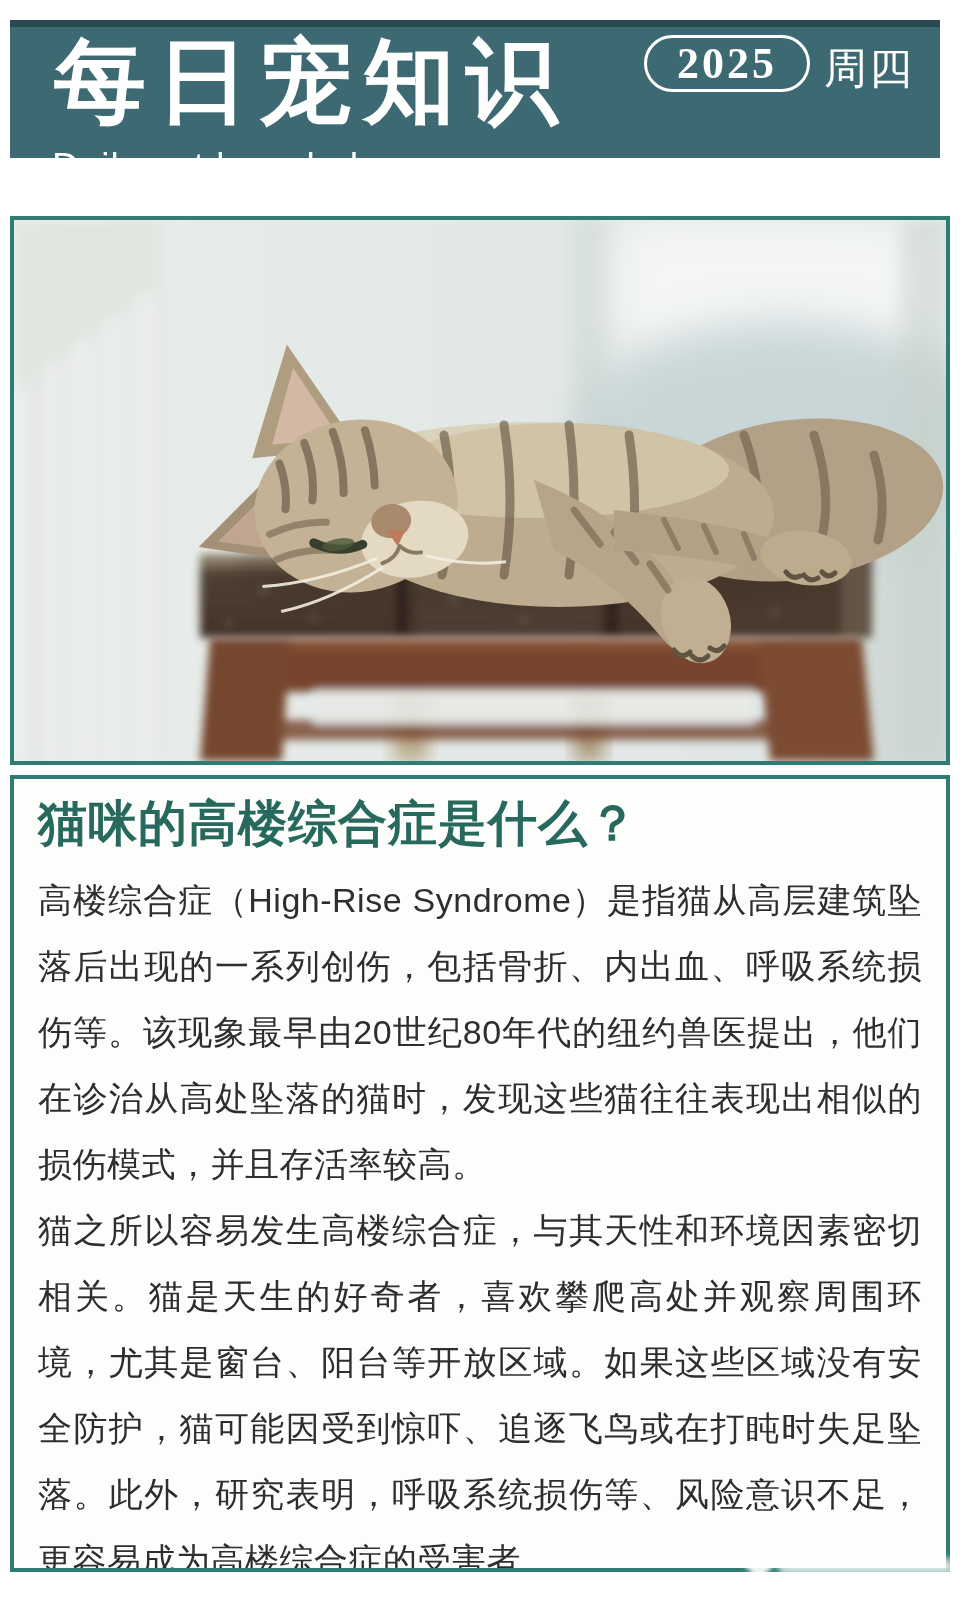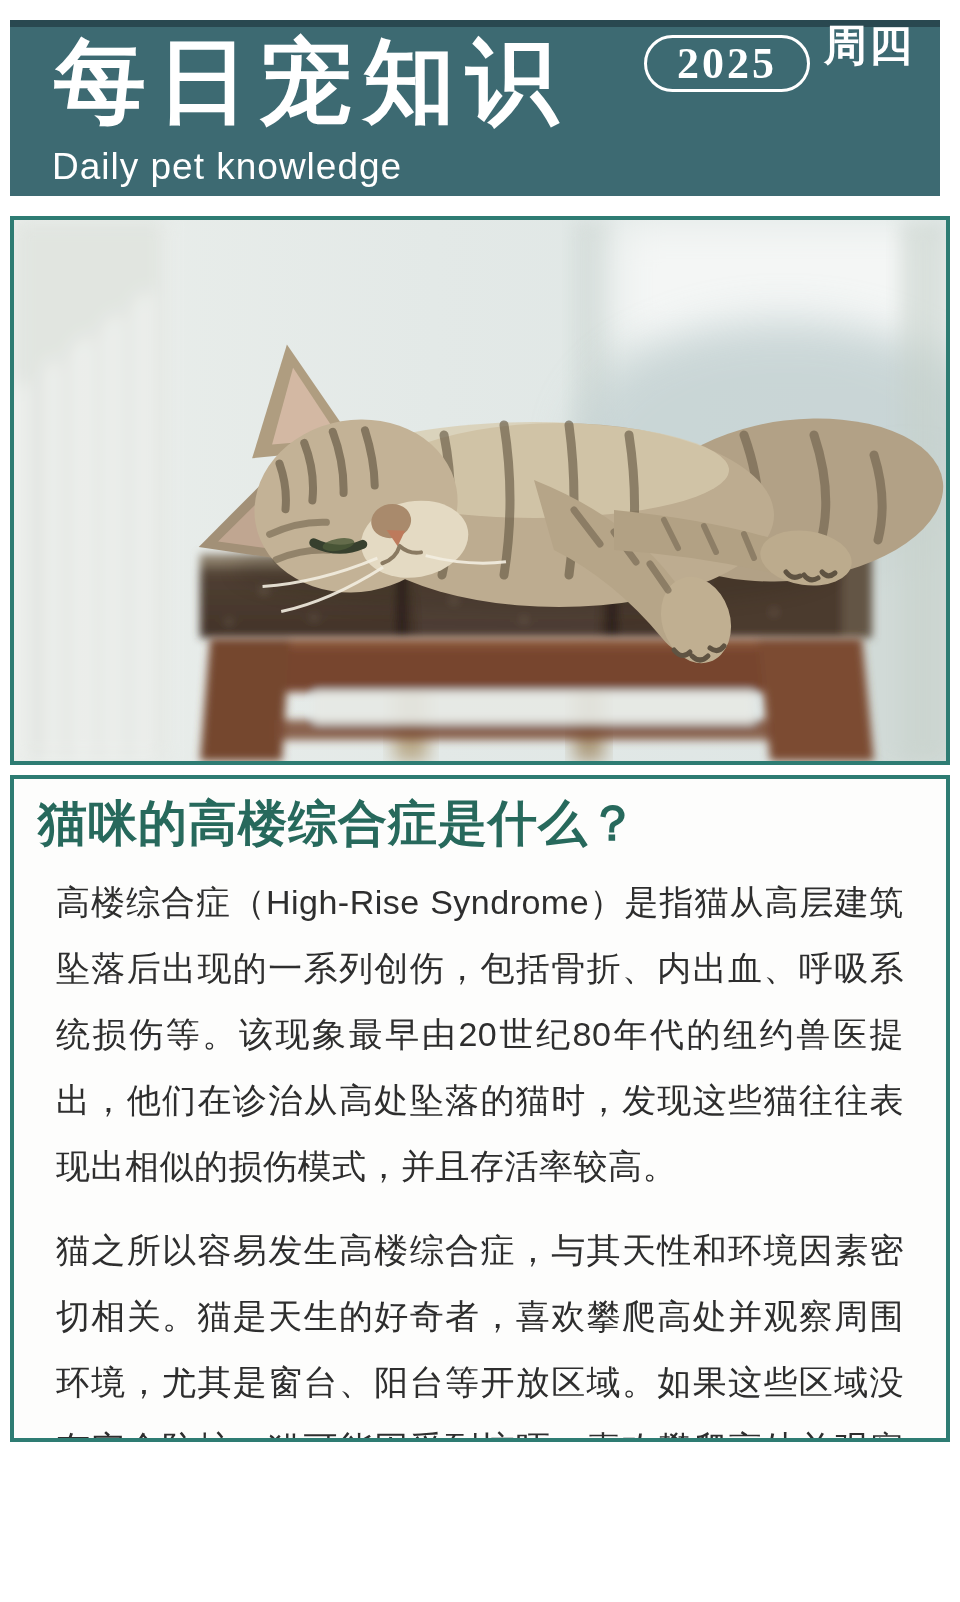--- a/index.html
+++ b/index.html
@@ -8,53 +8,53 @@
     --frame-border:#2e7c73;
     --title-color:#27695c;
     --body-text:#2e2e2e;
   }
   html,body{margin:0;padding:0;background:#ffffff;}
   body{width:960px;height:1602px;position:relative;overflow:hidden;
        font-family:"Liberation Sans","DejaVu Sans",sans-serif;}
   .page{position:absolute;inset:0;}
 
   
-  .header{position:absolute;left:10px;top:20px;width:930px;height:176px;
+  .header{position:absolute;left:10px;top:20px;width:930px;height:138px;
           background:var(--header-bg);}
   .header-top-edge{position:absolute;left:0;top:0;width:100%;height:7px;
           background:var(--header-top-edge);opacity:.85;}
   .title-cn{position:absolute;left:44px;top:16px;color:#fff;
           font-family:"Liberation Serif","DejaVu Serif",serif;font-weight:700;
           font-size:92px;line-height:1;letter-spacing:11px;white-space:nowrap;}
   .subtitle-en{position:absolute;left:42px;top:128px;color:#fff;
           font-size:37px;line-height:1;letter-spacing:1px;}
   .year-badge{position:absolute;left:634px;top:15px;width:160px;height:51px;
           border:3px solid #ffffff;border-radius:29px;color:#fff;
           display:flex;align-items:center;justify-content:center;
           font-family:"Liberation Serif","DejaVu Serif",serif;font-weight:700;
           font-size:44px;letter-spacing:3px;}
-  .weekday{position:absolute;left:814px;top:4px;color:#fff;
-          font-weight:700;font-size:43px;line-height:1;letter-spacing:2px;}
+  .weekday{position:absolute;left:814px;top:27px;color:#fff;
+          font-weight:400;font-size:43px;line-height:1;letter-spacing:2px;}
   .date-big{position:absolute;right:28px;top:66px;color:#fff;
           font-family:"Liberation Serif","DejaVu Serif",serif;font-weight:700;
           font-size:104px;line-height:1;letter-spacing:1px;}
 
   
   .photo-frame{position:absolute;left:10px;top:216px;width:940px;height:549px;
           border:4px solid var(--frame-border);box-sizing:border-box;
           background:#e4eae8;}
   .photo-frame svg{display:block;width:100%;height:100%;}
 
   
-  .article-box{position:absolute;left:10px;top:775px;width:940px;height:667px;
+  .article-box{position:absolute;left:10px;top:775px;width:940px;height:797px;
           border:4px solid var(--frame-border);box-sizing:border-box;
           background:#fdfdfc;padding:16px 24px 20px 24px;overflow:hidden;}
   .article-title{margin:0 0 16px 0;color:var(--title-color);
           font-size:49px;line-height:56px;font-weight:700;letter-spacing:1px;}
-  .article-body p{margin:18px;color:var(--body-text);font-size:34px;
+  .article-body p{margin:0;color:var(--body-text);font-size:34px;
           line-height:66px;text-align:justify;letter-spacing:.5px;
           text-justify:inter-ideograph;}
 
   
   .watermark{position:absolute;left:778px;top:1558px;width:176px;height:17px;
           background:rgba(255,255,255,.78);filter:blur(3px);border-radius:8px;}
   .watermark-diamond{position:absolute;left:744px;top:1554px;width:26px;height:20px;
           background:rgba(255,255,255,.92);filter:blur(2px);
           transform:rotate(45deg);}
 </style>
@@ -203,20 +203,20 @@
           </g>
         </g>
       </g>
     </svg>
   </div>
 
   <div class="article-box">
     <h1 class="article-title">猫咪的高楼综合症是什么？</h1>
     <div class="article-body">
       <p>高楼综合症（High-Rise Syndrome）是指猫从高层建筑坠落后出现的一系列创伤，包括骨折、内出血、呼吸系统损伤等。该现象最早由20世纪80年代的纽约兽医提出，他们在诊治从高处坠落的猫时，发现这些猫往往表现出相似的损伤模式，并且存活率较高。</p>
-      <p>猫之所以容易发生高楼综合症，与其天性和环境因素密切相关。猫是天生的好奇者，喜欢攀爬高处并观察周围环境，尤其是窗台、阳台等开放区域。如果这些区域没有安全防护，猫可能因受到惊吓、喜欢攀爬高处并观察周围环境。此外，研究表明，年轻猫因探索欲强、风险意识不足，更容易成为高楼综合症的受害者。</p>
+      <p>猫之所以容易发生高楼综合症，与其天性和环境因素密切相关。猫是天生的好奇者，喜欢攀爬高处并观察周围环境，尤其是窗台、阳台等开放区域。如果这些区域没有安全防护，猫可能因受到惊吓、追逐飞鸟或在打盹时失足坠落。此外，研究表明，呼吸系统损伤等、风险意识不足，更容易成为高楼综合症的受害者。</p>
     </div>
   </div>
 
   <div class="watermark-diamond"></div>
   <div class="watermark"></div>
 
 </div>
 
 </body></html>

